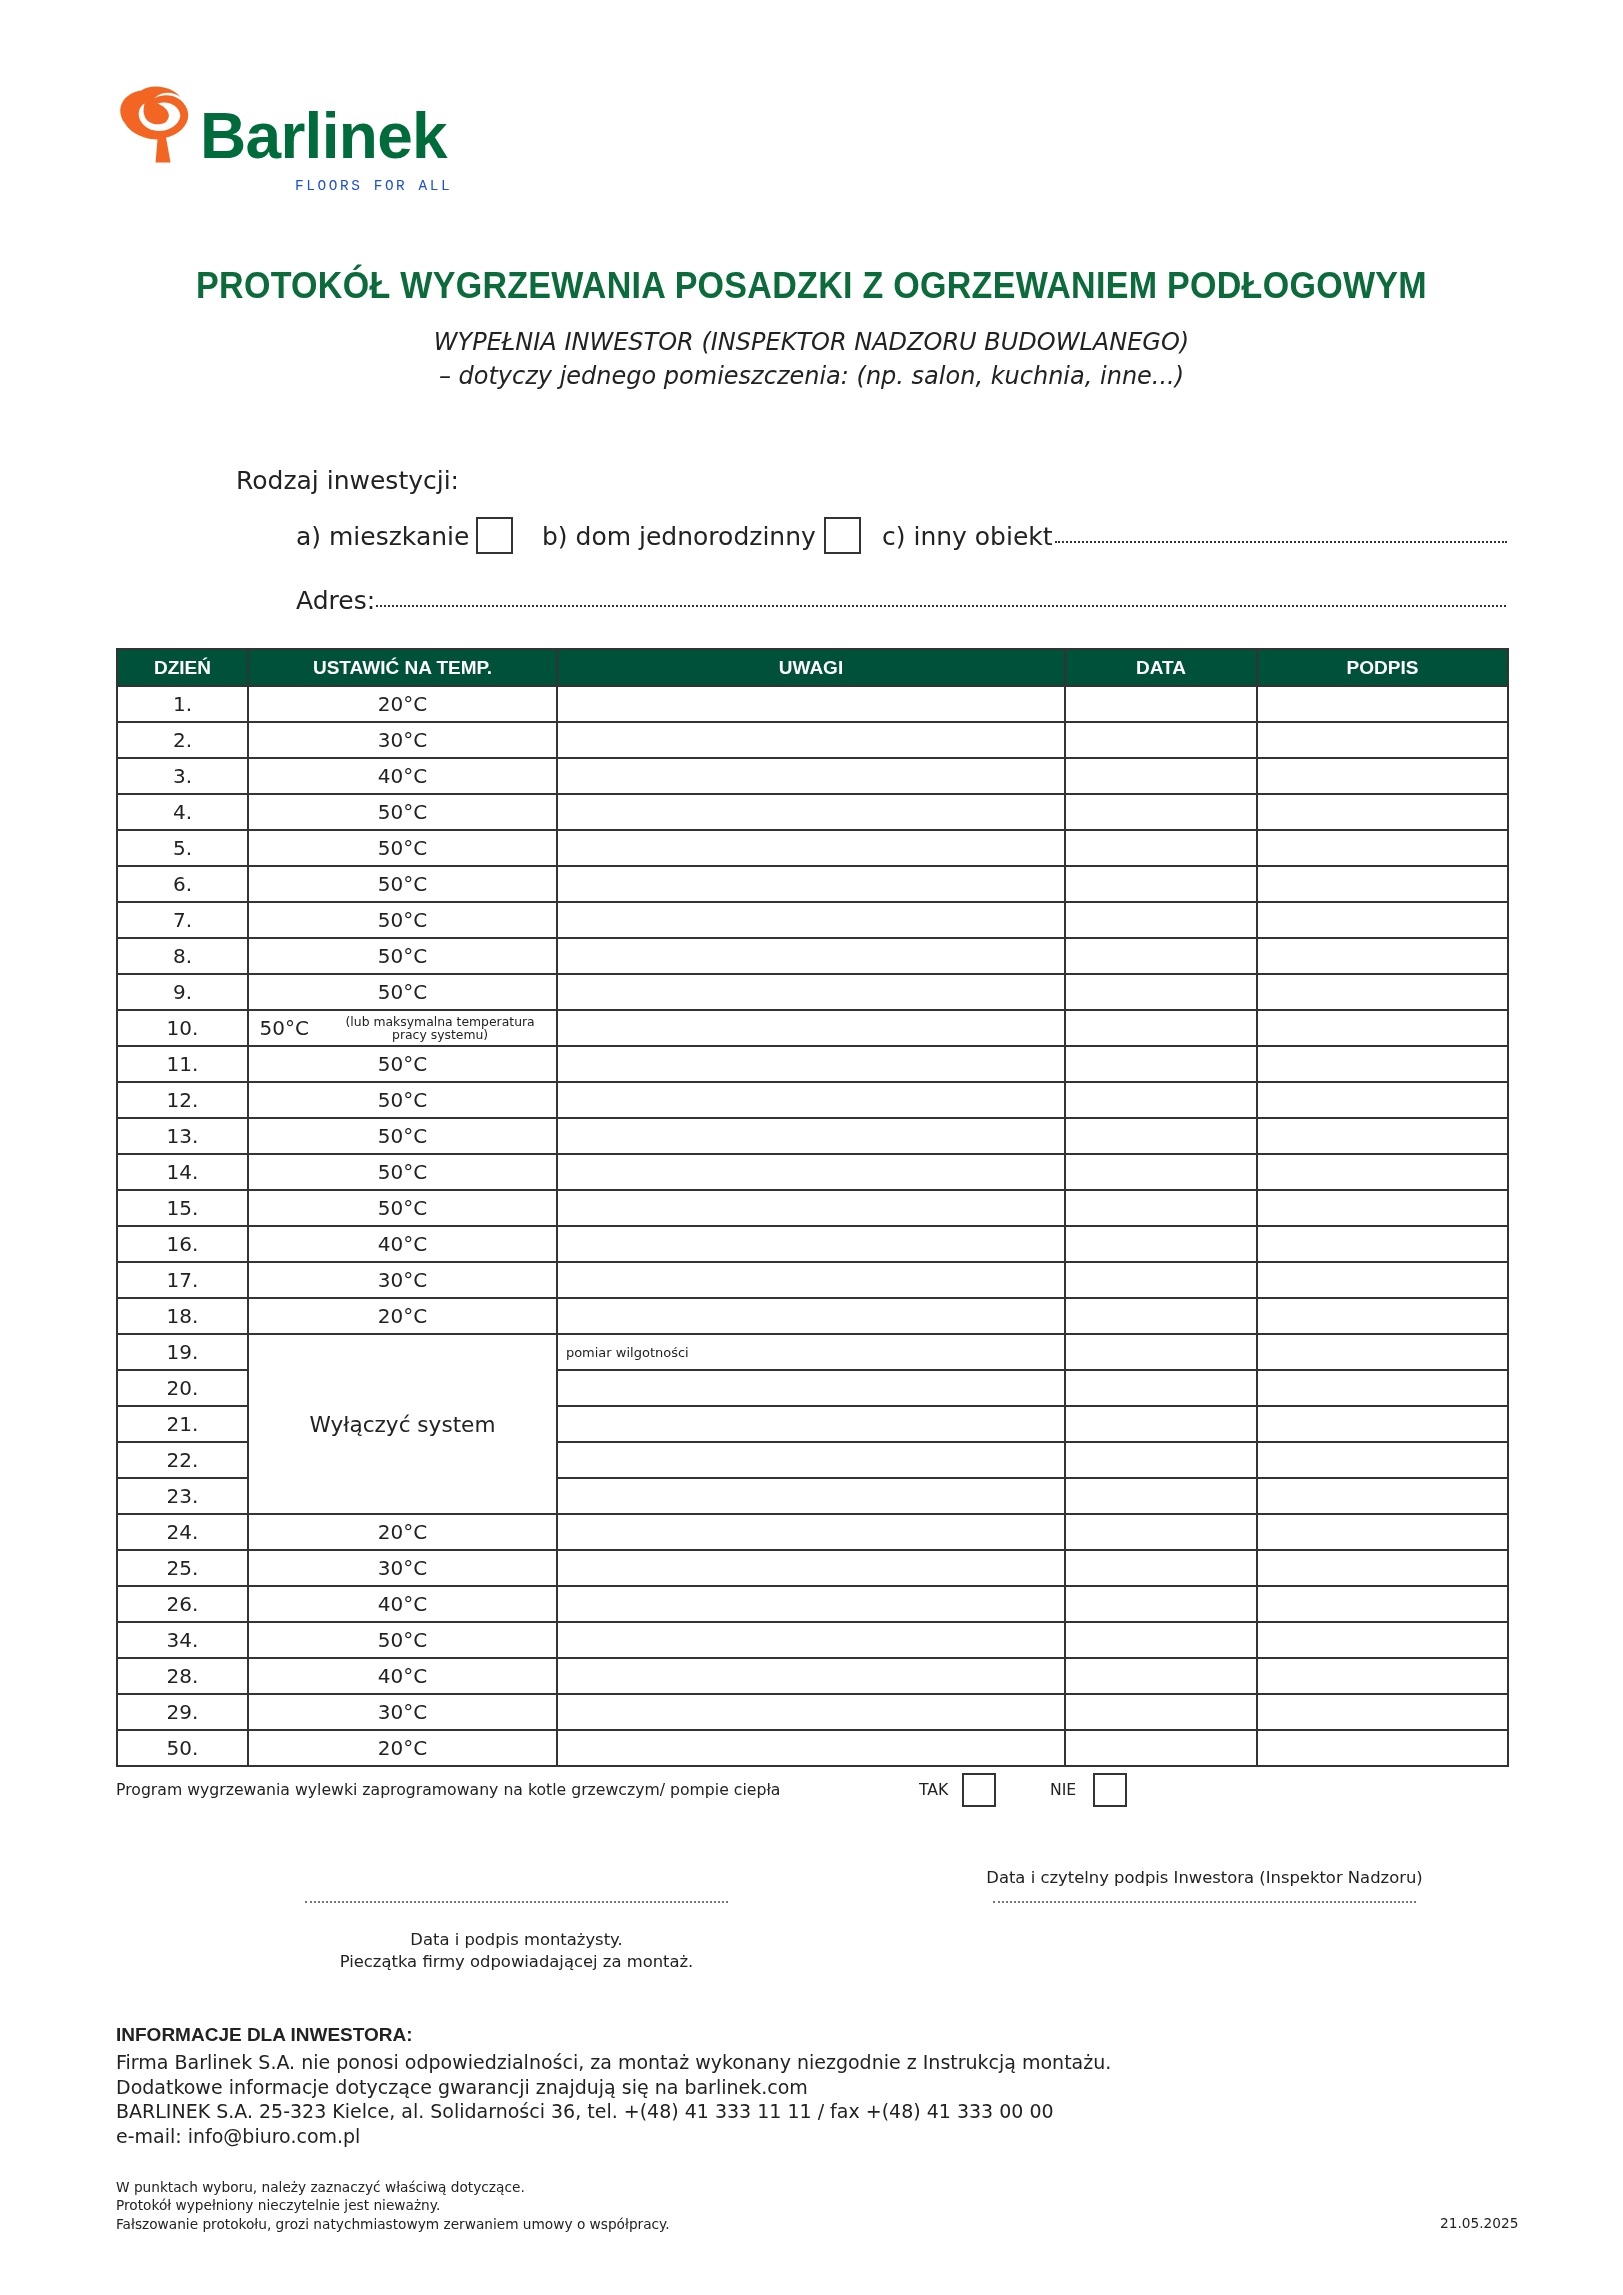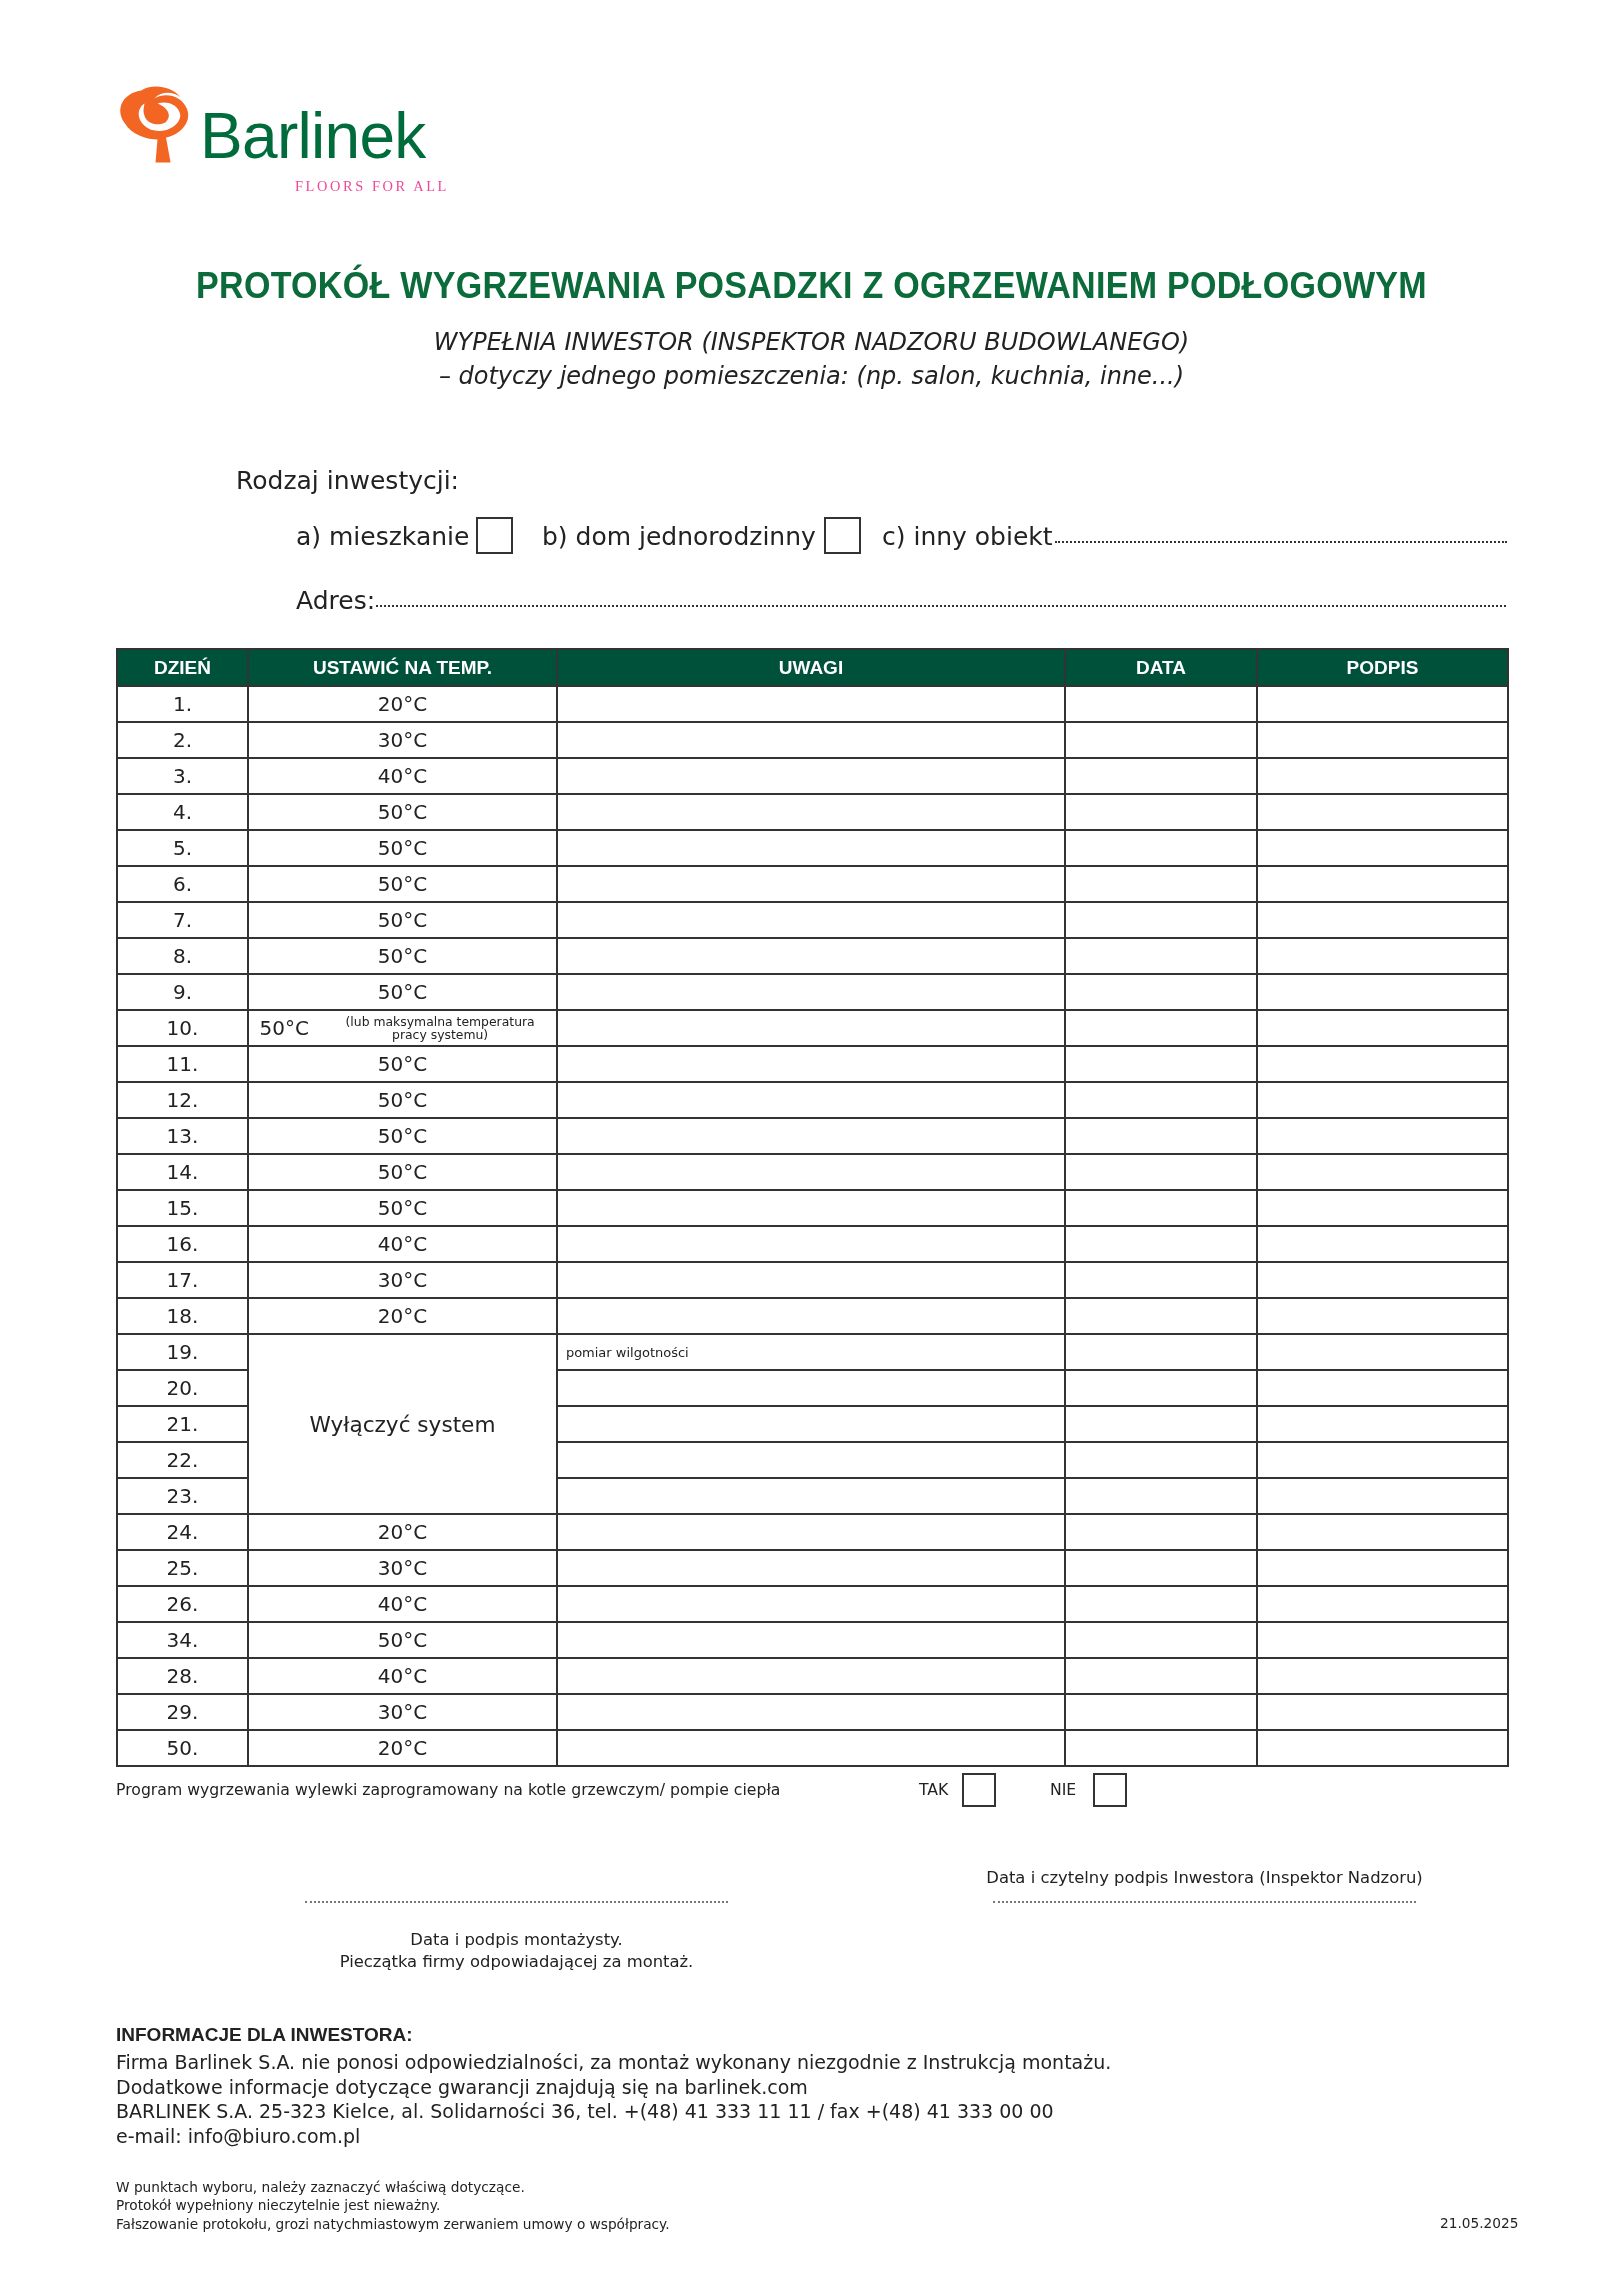--- a/index.html
+++ b/index.html
@@ -3,23 +3,23 @@
 <meta charset="utf-8">
 <style>
   html, body { margin:0; padding:0; background:#ffffff; }
   body { width:1623px; height:2295px; position:relative; overflow:hidden;
          font-family:"DejaVu Sans", sans-serif; color:#222; }
   .abs { position:absolute; }
 
   
   #logo { left:115px; top:84px; width:366px; height:111px; }
   #logo .brand { position:absolute; left:85px; top:19.6px; font-family:"Liberation Sans", sans-serif;
-                 font-weight:normal; font-size:64px; color:#006c3b; letter-spacing:-0.7px; line-height:1; }
-  #logo .tag { position:absolute; left:180px; top:94px; font-family:Liberation Serif, serif;
-               font-size:14.4px; color:#ec4899; letter-spacing:2.6px; }
+                 font-weight:bold; font-size:64px; color:#006c3b; letter-spacing:-0.7px; line-height:1; }
+  #logo .tag { position:absolute; left:180px; top:94px; font-family:Liberation Mono, monospace;
+               font-size:14.4px; color:#1d4ed8; letter-spacing:2.6px; }
 
   #title { left:0; width:1623px; top:265px; text-align:center; font-family:"Liberation Sans", sans-serif;
            font-weight:bold; font-size:37px; color:#0b6b3a; transform:scaleX(0.92); transform-origin:center; letter-spacing:0.3px;}
   .sub { left:0; width:1623px; text-align:center; font-family:"DejaVu Sans", sans-serif; font-size:24px; color:#222; font-weight:300;font-style:italic; }
   #sub1 { top:328px; }
   #sub2 { top:362px; }
 
   .lbl { font-size:25px; color:#222; font-family:"DejaVu Sans", sans-serif; }
   #rodzaj { left:236px; top:466px;text-align:center; }
   .opt { top:522px; }

